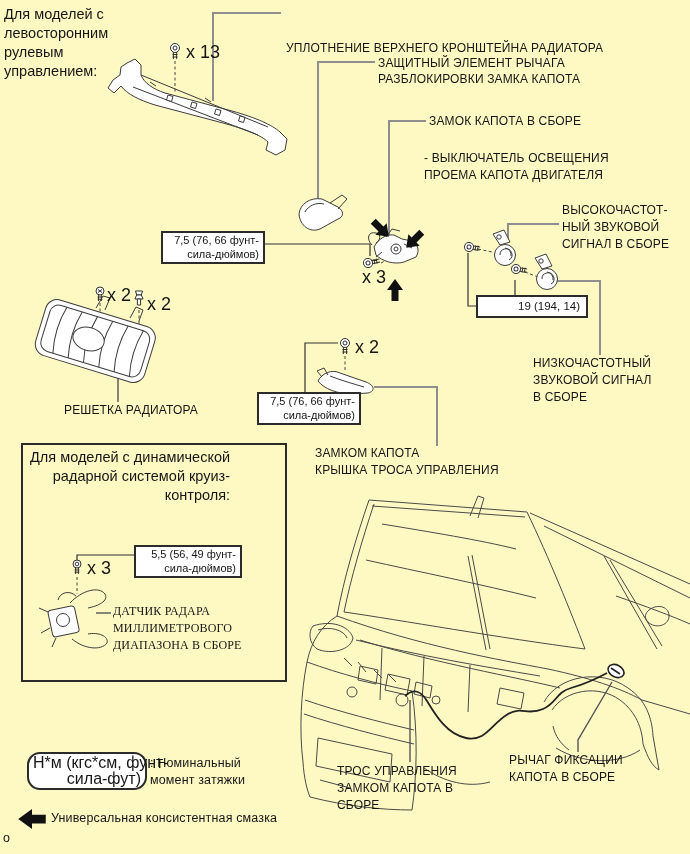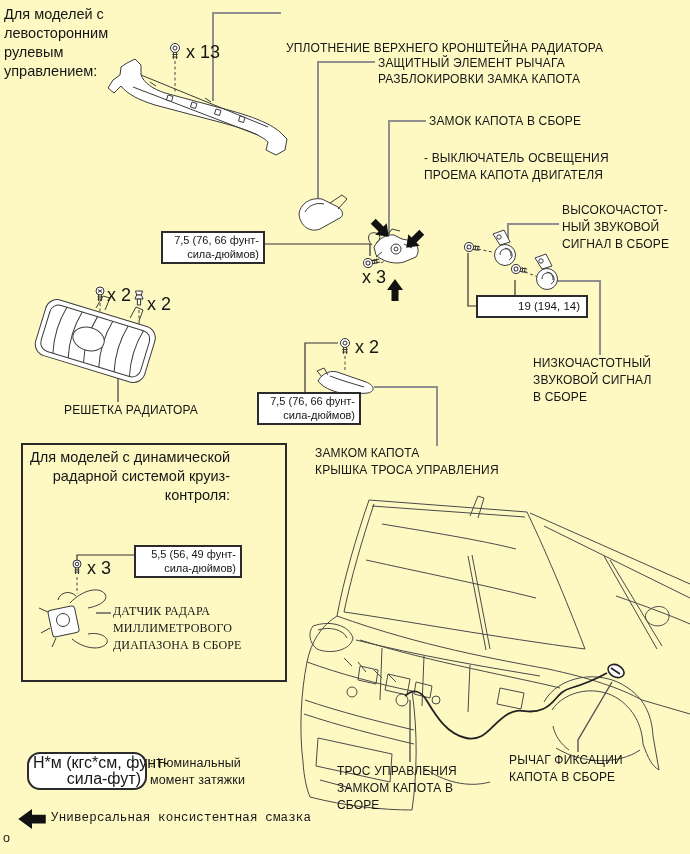--- a/index.html
+++ b/index.html
@@ -332,17 +332,17 @@
   </div>
 
   <div class="tbox legendbox" style="left:27px;top:752px;width:108px;">
     <div>Н*м (кгс*см, фунт-</div>
     <div>сила-фут)</div>
   </div>
   <div class="lbl small" style="left:150px;top:755px;">
     <div>: Номинальный</div>
     <div>момент затяжки</div>
   </div>
-  <div class="lbl small" style="left:51px;top:810px;font-family:Liberation Mono, monospace;">Универсальная консистентная смазка</div>
+  <div class="lbl small" style="left:51px;top:810px;">Универсальная консистентная смазка</div>
 
   <div class="lbl small" style="left:3px;top:830px;">o</div>
 
 </div>
 
 </body></html>

